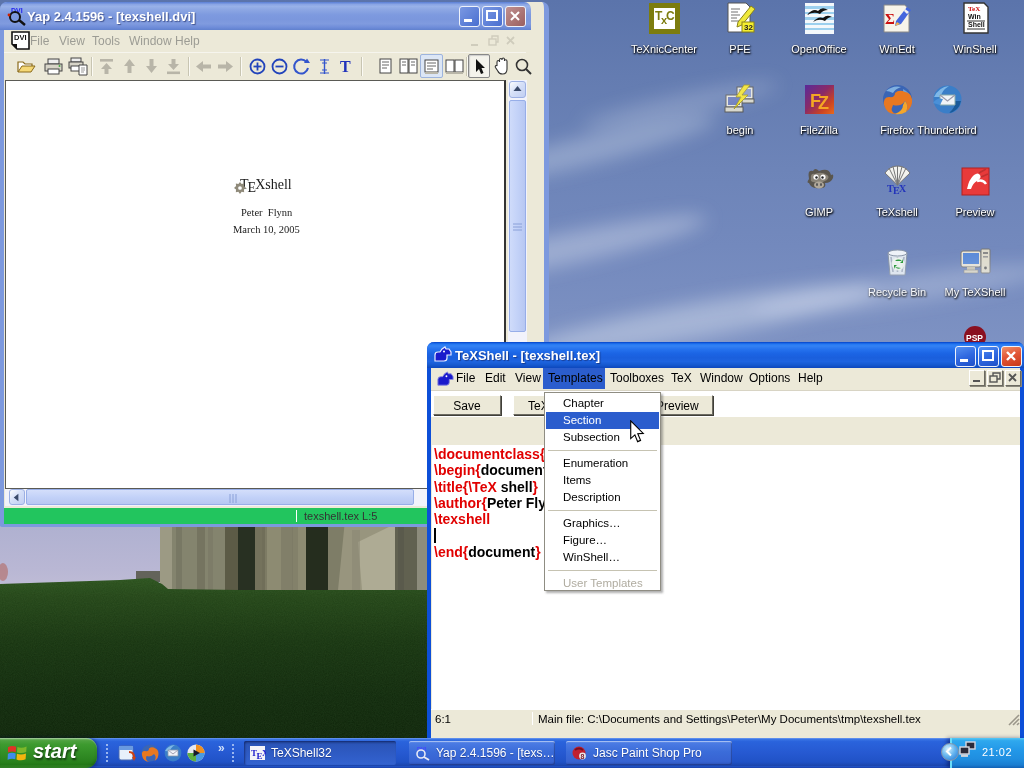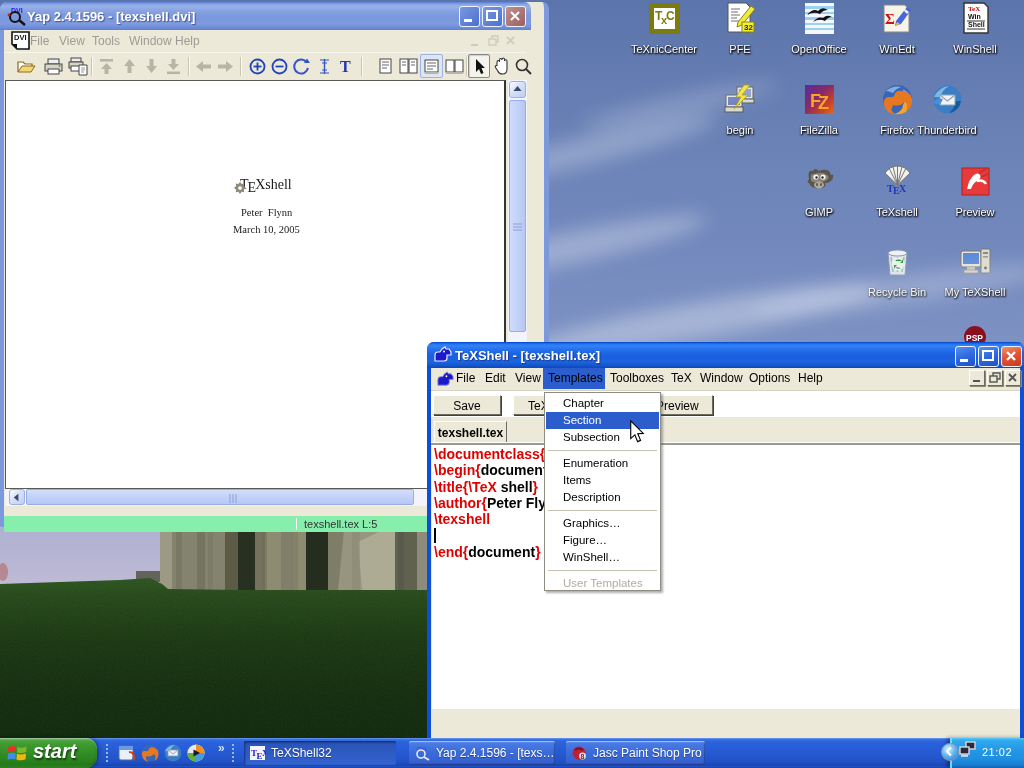--- a/index.html
+++ b/index.html
@@ -41,21 +41,21 @@
 
 #yap{left:0px;top:2px;width:549px;height:525px;z-index:10;background:#ece9d8;
  border-left:4px solid #7d99de;border-right:5px solid #7d99de;border-bottom:5px solid #7d99de;border-radius:7px 7px 2px 2px;}
 #yaptitle{position:absolute;left:-4px;top:0;width:531px;height:28px;border-radius:7px 7px 0 0;
  background:linear-gradient(180deg,#5a7fd6 0%,#8ba6e4 9%,#98b1e8 16%,#8ca6e3 28%,#7e9adf 45%,#7b97dd 62%,#809bdf 78%,#6d8bd8 92%,#6081ce 100%);}
 #yapmenu{position:absolute;left:0px;top:28px;width:522px;height:22px;background:#ece9d8;color:#9c9c94;font-size:10.5px;}
 #yaptools{position:absolute;left:0px;top:50px;width:522px;height:28px;background:#ece9d8;border-top:1px solid #f6f5ee;}
 #yapclient{position:absolute;left:1px;top:78px;width:501px;height:409px;background:#fff;border:1px solid #5a5a55;border-right:2px solid #333;}
 #yapvscroll{position:absolute;left:504px;top:78px;width:19px;height:409px;background:#f2f3fb;}
 #yaphscroll{position:absolute;left:1px;top:487px;width:501px;height:17px;background:#f2f3fb;}
-#yapstatus{position:absolute;left:0px;top:506px;width:522px;height:16px;background:#86efac;font-size:11px;color:#333;margin-top:8px;}
+#yapstatus{position:absolute;left:0px;top:506px;width:522px;height:16px;background:#22c55e;font-size:11px;color:#333;}
 .xpsbtn{position:absolute;border:1px solid #9cb0e4;border-radius:3px;
  background:linear-gradient(135deg,#fdfeff 0%,#d6e0f8 45%,#c0cef2 100%);}
 .xpthumb{position:absolute;border:1px solid #97aee8;border-radius:2px;
  background:linear-gradient(90deg,#cfdbfa 0%,#c3d2f8 50%,#b7c7f2 100%);}
 .xpthumbh{position:absolute;border:1px solid #97aee8;border-radius:2px;
  background:linear-gradient(180deg,#d4defb 0%,#c3d2f8 50%,#b7c7f2 100%);}
 
 .ti{position:absolute;top:3px;width:21px;height:21px;}
 .tsep{position:absolute;top:4px;width:2px;height:19px;border-left:1px solid #c8c5b2;border-right:1px solid #fbfaf4;}
 
@@ -565,34 +565,42 @@
         </svg></div>
   <div class="btn3d" style="left:574px;top:2px;width:16px;height:16px;box-shadow:1px 1px 0 #8a887c"><svg width="14" height="14">
           <path d="M3,3 L10,10 M10,3 L3,10" stroke="#555" stroke-width="1.8"></path>
         </svg></div>
  </div>
  <div id="textools">
   <div class="btn3d" style="left:2px;top:4px;width:68px;height:20px;padding-top:3px">Save</div>
   <div class="btn3d" style="left:82px;top:4px;width:68px;height:20px;padding-top:3px;text-align:left;padding-left:14px">TeX</div>
   <div class="btn3d" style="left:162px;top:4px;width:120px;height:20px;padding-top:3px;text-align:left;padding-left:62px">Preview</div>
  </div>
- <div id="textabs">
-  <div class="btn3d" style="left:3px;top:4px;width:73px;height:22px;padding-top:4px;font-weight:bold;box-shadow:none">texshell.tex</div>
-  <div style="position:absolute;left:0;bottom:0;width:100%;height:1px;background:#fff"></div>
- </div>
  <div id="texedit">
   <div style="padding:1px 0 0 2px">
    <div><span class="red">\documentclass{a</span></div>
    <div><span class="red">\begin{</span>document<span class="red">}</span></div>
    <div><span class="red">\title{\TeX</span> shell<span class="red">}</span></div>
    <div><span class="red">\author{</span>Peter Flynn<span class="red">}</span></div>
    <div><span class="red">\texshell</span></div>
    <div style="position:relative"><span style="position:absolute;left:0;top:1px;width:1.6px;height:15px;background:#000"></span>&nbsp;</div>
    <div><span class="red">\end{</span>document<span class="red">}</span></div>
   </div>
+ </div>
+ <div id="texstatus">
+  <span style="position:absolute;left:4px;top:3px">6:1</span>
+  <div style="position:absolute;left:101px;top:2px;width:1px;height:13px;background:#b8b5a4;border-right:1px solid #fff"></div>
+  <span style="position:absolute;left:107px;top:3px">Main file: C:\Documents and Settings\Peter\My Documents\tmp\texshell.tex</span>
+  <svg style="position:absolute;right:0px;bottom:1px" width="13" height="13">
+        <g stroke="#9a968a" stroke-width="1.6">
+          <line x1="12" y1="2" x2="2" y2="12"></line>
+          <line x1="12" y1="6" x2="6" y2="12"></line>
+          <line x1="12" y1="10" x2="10" y2="12"></line>
+        </g>
+      </svg>
  </div>
 </div>
 
 <div id="pop">
  <div class="pitem" style="top:2px">Chapter</div>
  <div class="pitem phl" style="top:19px">Section</div>
  <div class="pitem" style="top:36px">Subsection</div>
  <div class="psep" style="top:57px"></div>
  <div class="pitem" style="top:62px">Enumeration</div>
  <div class="pitem" style="top:79px">Items</div>
@@ -653,21 +661,21 @@
  <span class="tl">TeXShell32</span>
 </div>
 <div class="taskbtn" style="left:409px;width:146px">
  <svg class="tic" viewBox="0 0 16 16">
       <text x="2" y="6" font-size="5.5" font-weight="bold" fill="#4444ff" font-family="Liberation Sans">DVI</text>
       <circle cx="6" cy="9" r="4" fill="none" stroke="#e8eaf5" stroke-width="1.6"></circle>
       <line x1="9" y1="12" x2="14" y2="15" stroke="#e8eaf5" stroke-width="2"></line>
     </svg>
  <span class="tl">Yap 2.4.1596 - [texs…</span>
 </div>
-<div class="taskbtn" style="left:566px;width:139px">
+<div class="taskbtn" style="left:566px;width:166px">
  <svg class="tic" viewBox="0 0 16 16">
       <circle cx="7" cy="8" r="6.5" fill="#c02030"></circle>
       <path d="M3,5 Q7,2 11,5" stroke="#7a1020" stroke-width="2" fill="none"></path>
       <circle cx="10.5" cy="11" r="3.4" fill="#e8e8e8"></circle>
       <text x="8.6" y="13.6" font-size="7" font-weight="bold" fill="#802030" font-family="Liberation Sans">8</text>
     </svg>
  <span class="tl">Jasc Paint Shop Pro</span>
 </div>
 <div id="tray"></div>
 <div class="abs" style="z-index:54;left:941px;top:743px;width:18px;height:18px;border-radius:50%;background:radial-gradient(circle at 6px 5px,#d8f0fc,#6ab8f0 45%,#1a72d8);border:1px solid #8a98a8">

